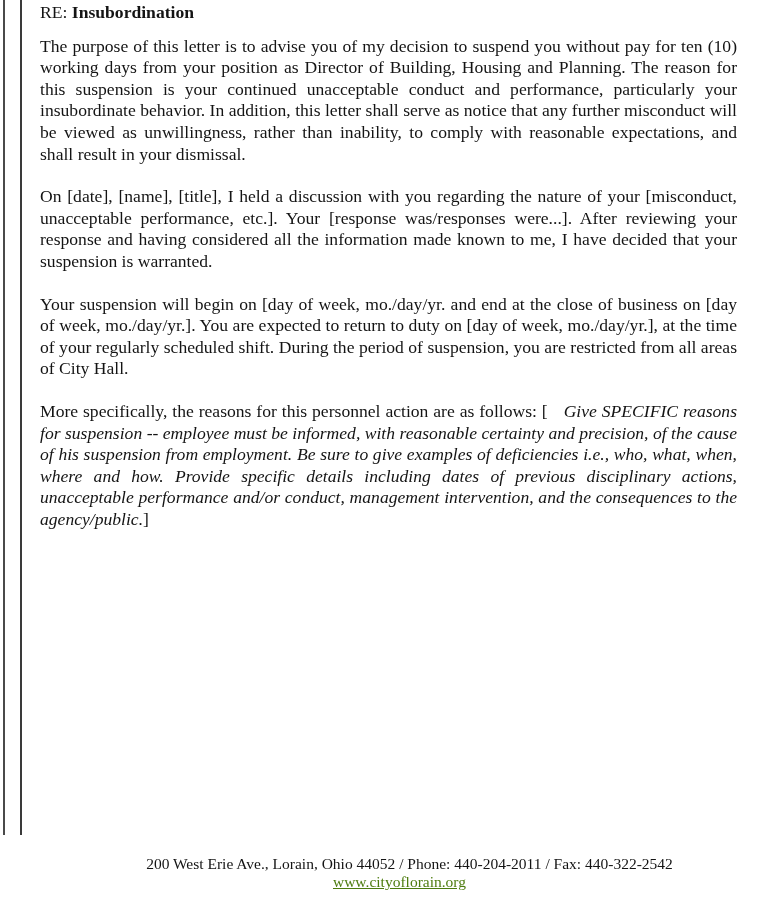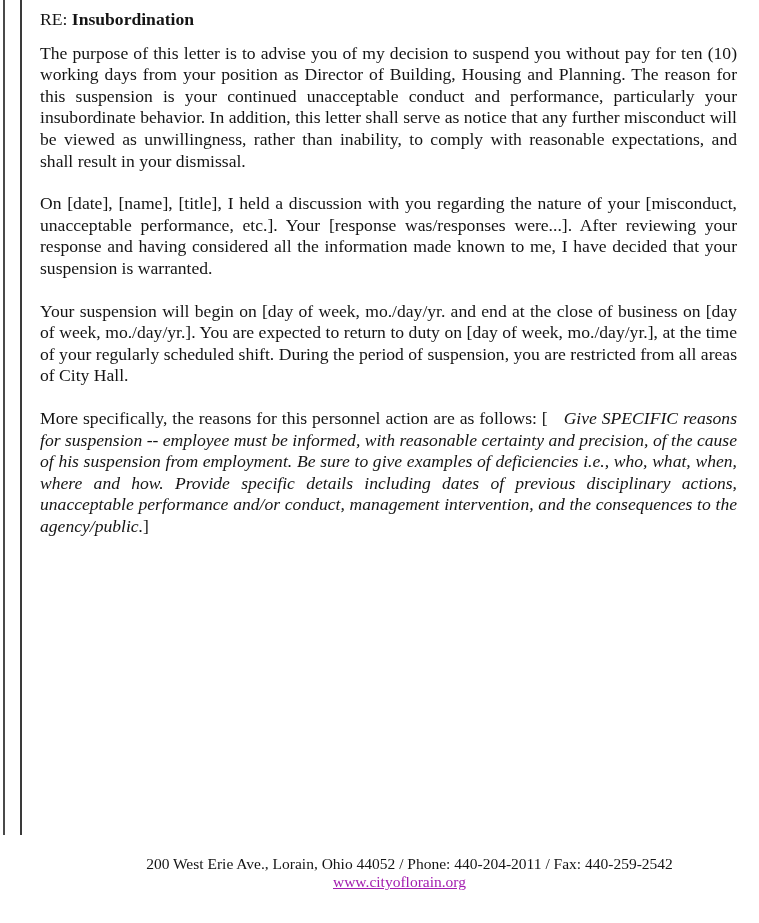--- a/index.html
+++ b/index.html
@@ -1,42 +1,42 @@
 <!DOCTYPE html>
 <html><head>
 <meta charset="utf-8">
 <style>
   html, body { margin: 0; padding: 0; background: #ffffff; }
   body { width: 759px; height: 923px; position: relative; overflow: hidden;
          font-family: "Liberation Serif", "DejaVu Serif", serif; color: #141414; }
   .rule-outer { position: absolute; left: 3px; top: 0; width: 2px; height: 835px; background: #4a4a4a; }
   .rule-inner { position: absolute; left: 20px; top: 0; width: 2px; height: 835px; background: #3a3a3a; }
-  .letter { position: absolute; left: 40px; top: 9px; width: 697px; font-size: 17.6px; line-height: 21.6px; }
+  .letter { position: absolute; left: 40px; top: 2px; width: 697px; font-size: 17.6px; line-height: 21.6px; }
   .re { margin: 0 0 12px 0; }
   .re b { font-weight: bold; }
   .greeting { margin: 0 0 14px 0; }
   p.body { margin: 0 0 21px 0; text-align: justify; }
   .italic { font-style: italic; margin-left: 16px; }
   .footer { position: absolute; left: 0; top: 855px; width: 759px; text-align: center; font-size: 15.5px; line-height: 18px; }
   .footer .addr { padding-left: 60px; }
-  .footer .web { display: inline-block; padding-left: 40px; text-decoration: underline; color: #a21caf; }
+  .footer .web { display: inline-block; padding-left: 40px; text-decoration: underline; color: #4d7c0f; }
 </style>
 </head>
 <body>
 
 <div class="rule-outer"></div>
 <div class="rule-inner"></div>
 
 <div class="letter">
   <div class="re">
     <span>RE:</span>
     <b>Insubordination</b>
   </div>
   <p class="body">The purpose of this letter is to advise you of my decision to suspend you without pay for ten (10) working days from your position as Director of Building, Housing and Planning.  The reason for this suspension is your continued unacceptable conduct and performance, particularly your insubordinate behavior.  In addition, this letter shall serve as notice that any further misconduct will be viewed as unwillingness, rather than inability, to comply with reasonable expectations, and shall result in your dismissal.</p>
   <p class="body">On [date], [name], [title], I held a discussion with you regarding the nature of your [misconduct, unacceptable performance, etc.]. Your [response was/responses were...]. After reviewing your response and having considered all the information made known to me, I have decided that your suspension is warranted.</p>
   <p class="body">Your suspension will begin on [day of week, mo./day/yr. and end at the close of business on [day of week, mo./day/yr.].  You are expected to return to duty on [day of week, mo./day/yr.], at the time of your regularly scheduled shift. During the period of suspension, you are restricted from all areas of City Hall.</p>
   <p class="body"><span>More specifically, the reasons for this personnel action are as follows: [</span><span class="italic">Give SPECIFIC reasons for suspension -- employee must be informed, with reasonable certainty and precision, of the cause of his suspension from employment. Be sure to give examples of deficiencies i.e., who, what, when, where and how. Provide specific details including dates of previous disciplinary actions, unacceptable performance and/or conduct, management intervention, and the consequences to the agency/public.</span><span>]</span></p>
 </div>
 
 <div class="footer">
-  <div class="addr">200 West Erie Ave., Lorain, Ohio  44052  /  Phone:  440-204-2011 /  Fax:  440-259-2542</div>
+  <div class="addr">200 West Erie Ave., Lorain, Ohio  44052  /  Phone:  440-204-2011 /  Fax:  440-322-2542</div>
   <a class="web">www.cityoflorain.org</a>
 </div>
 
 </body></html>

